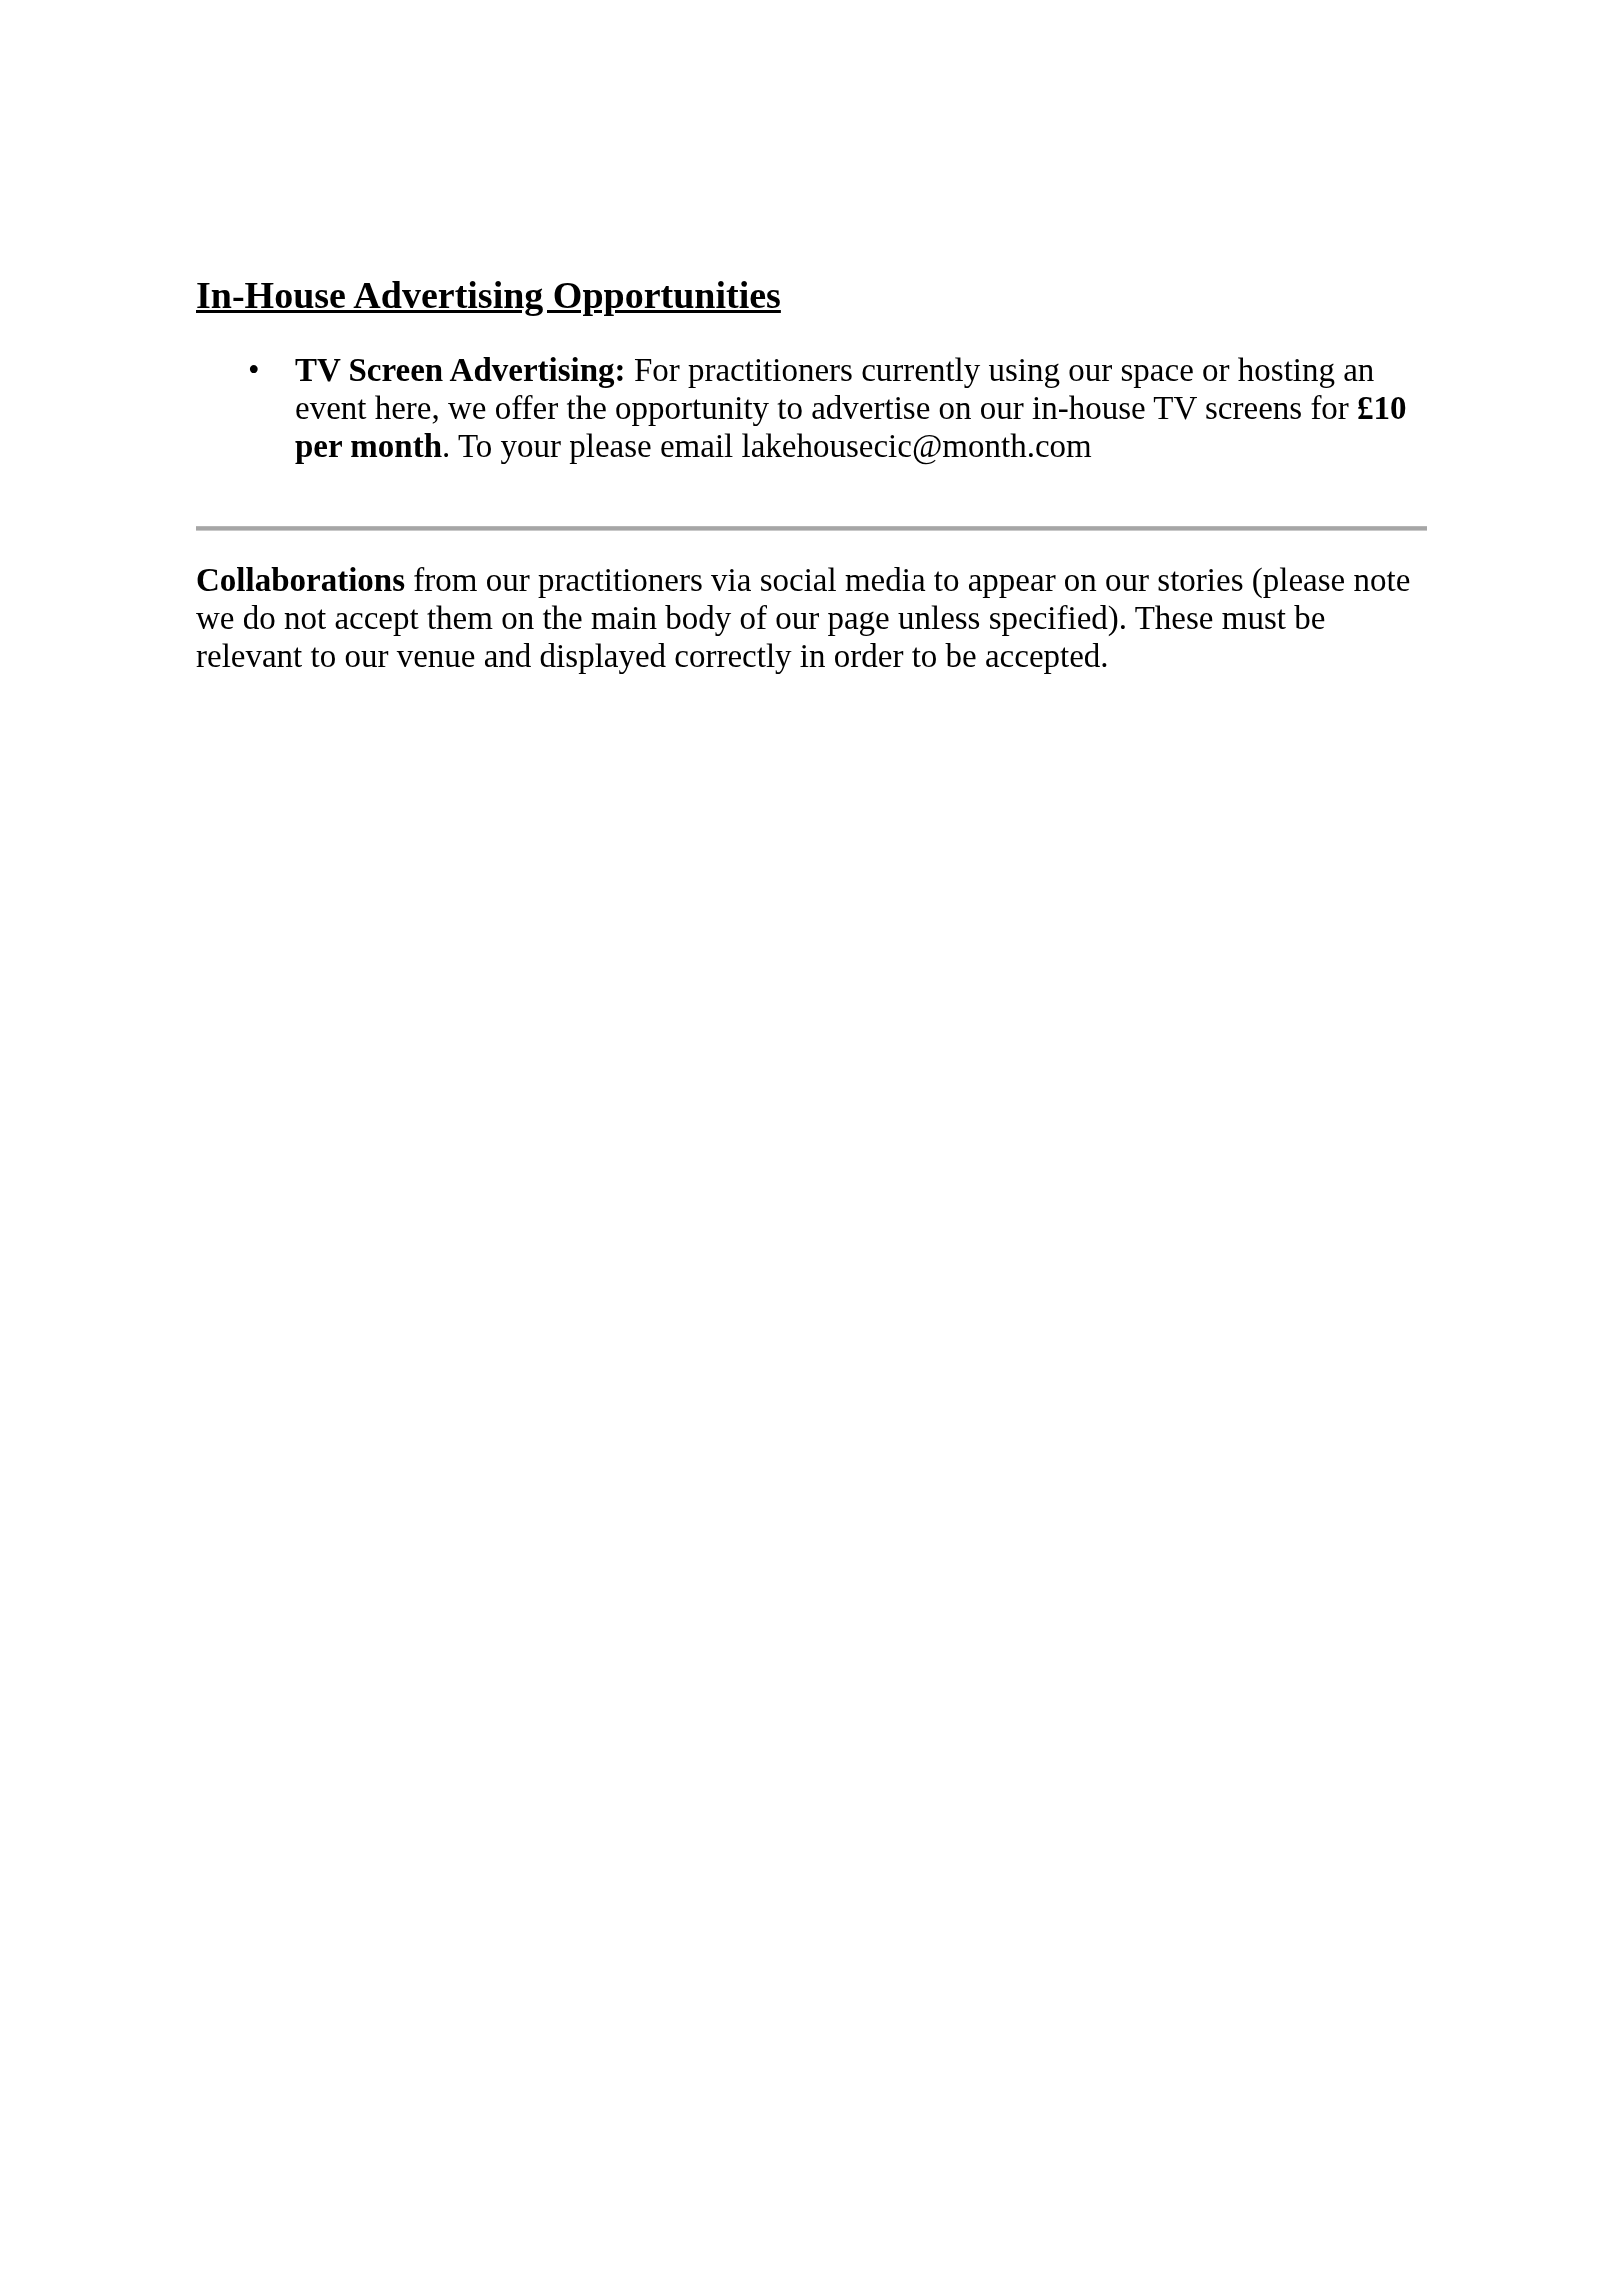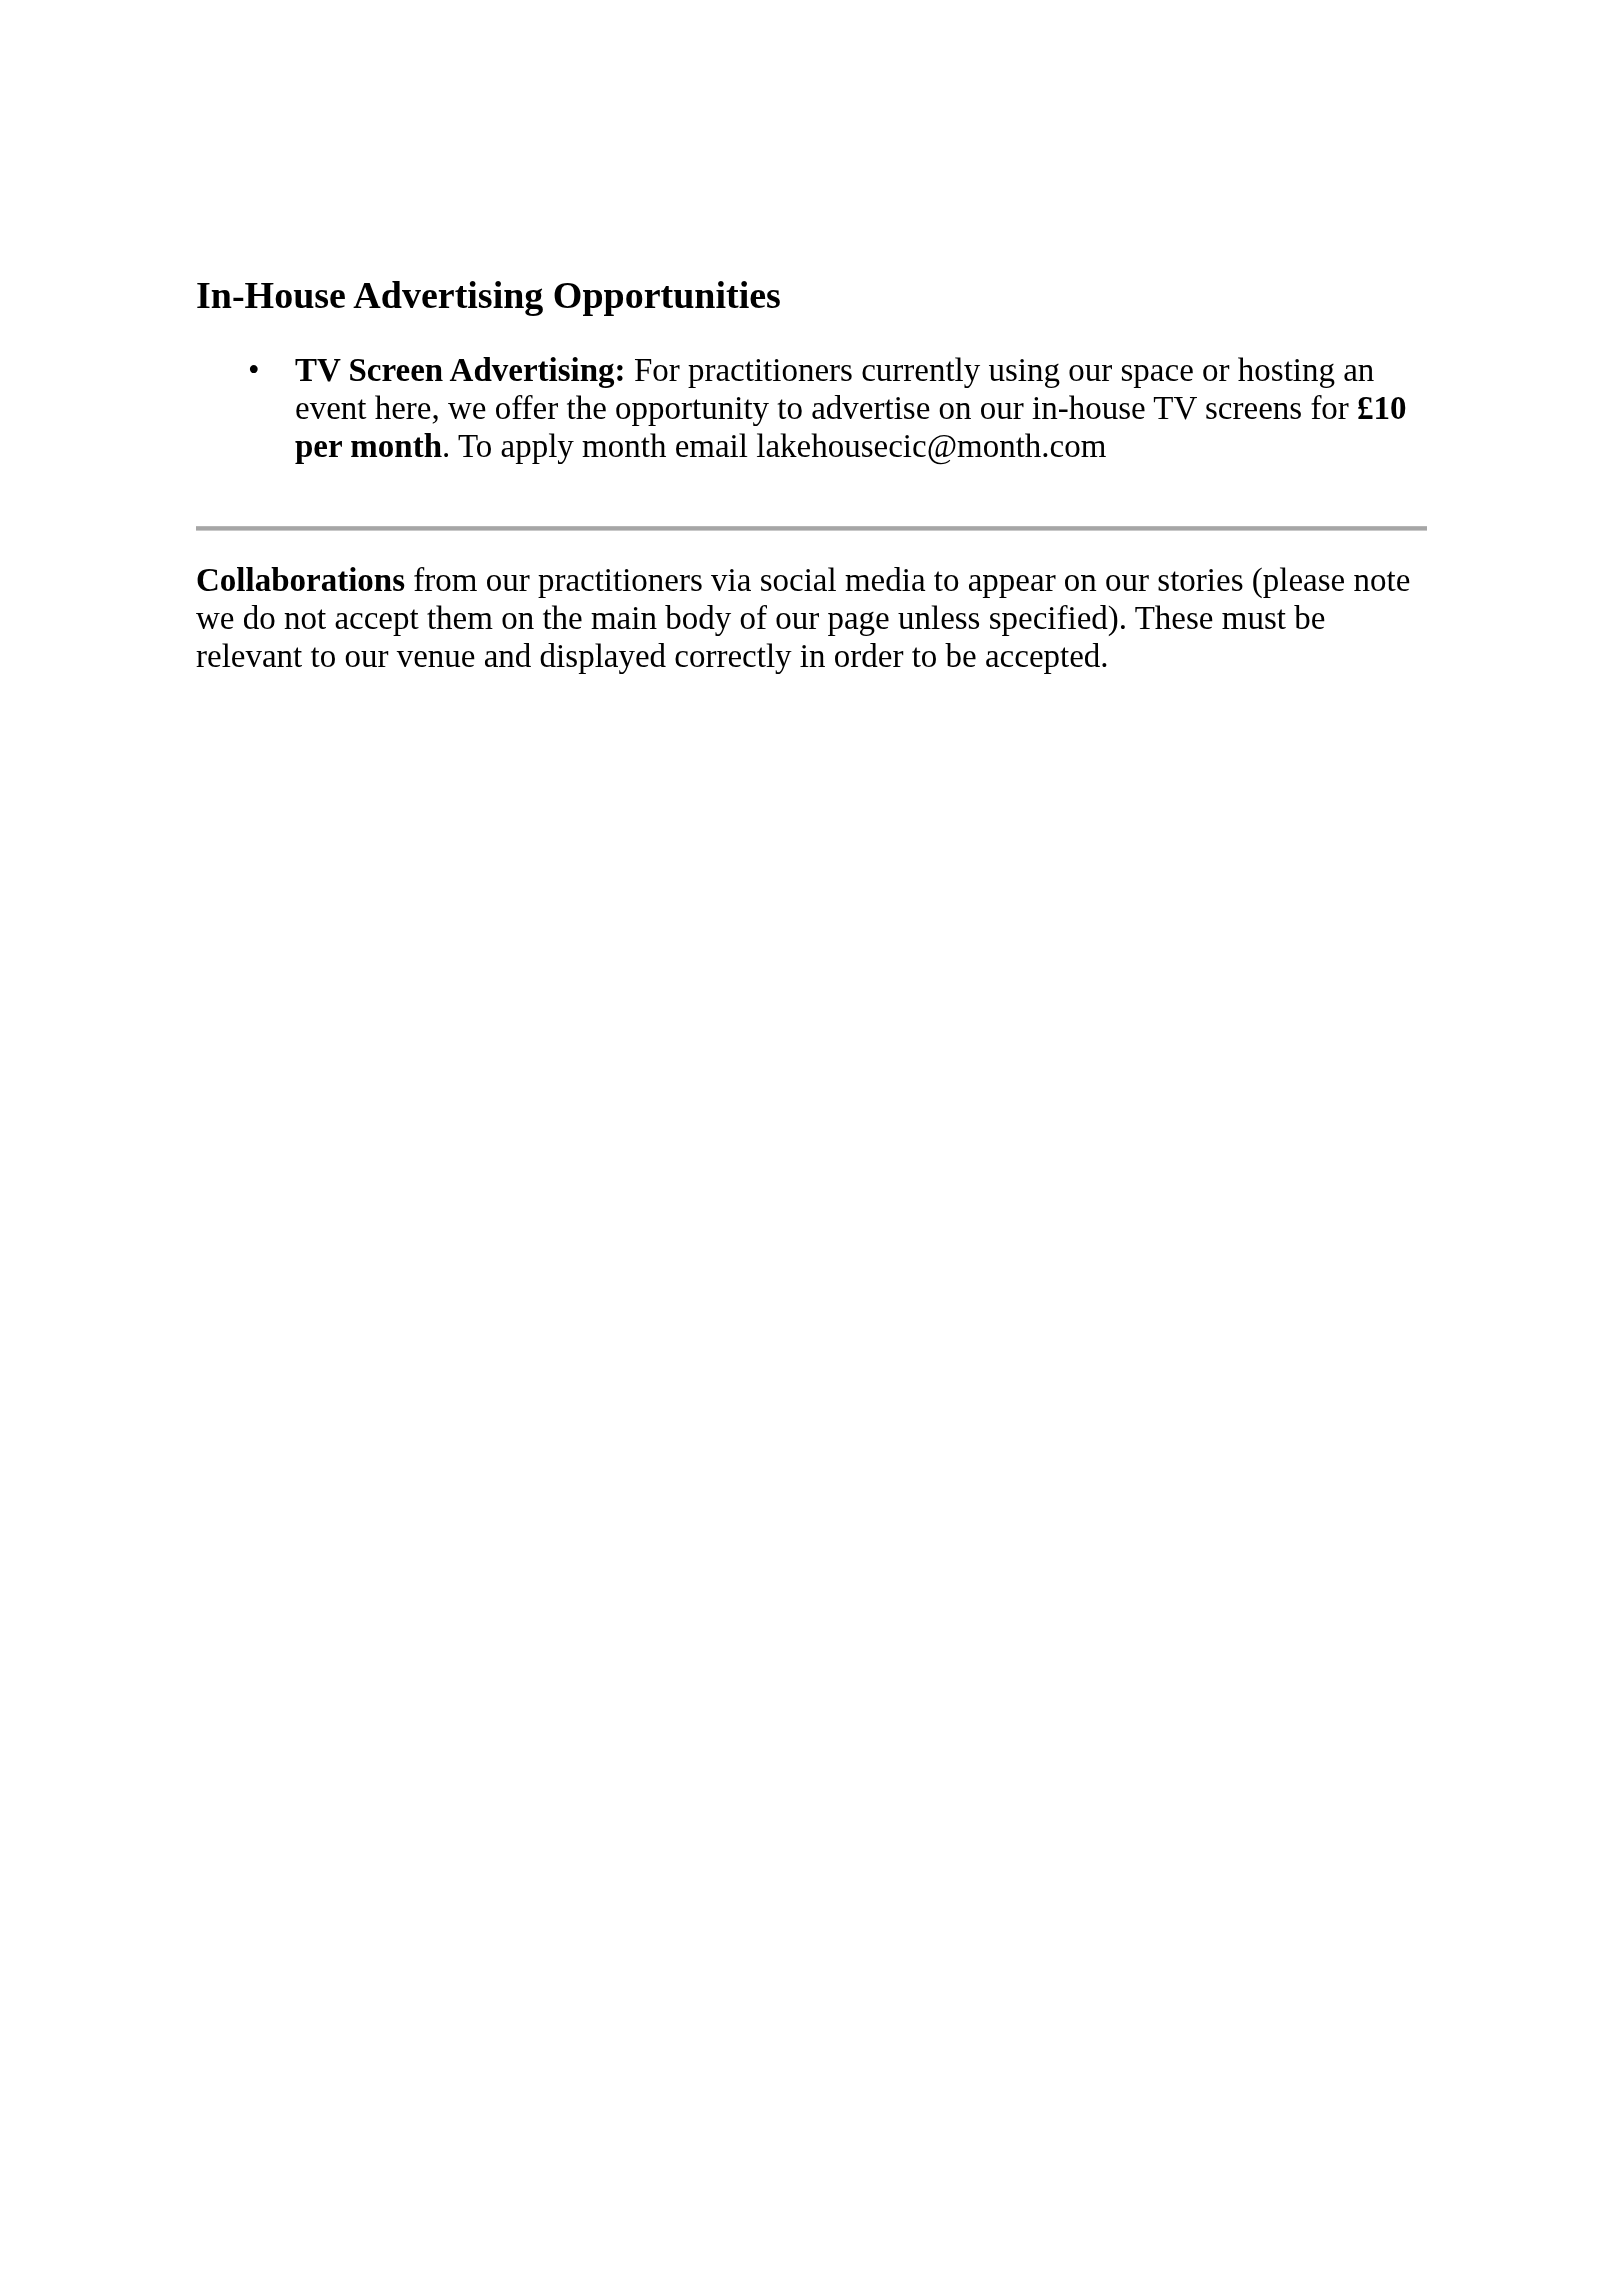--- a/index.html
+++ b/index.html
@@ -23,20 +23,21 @@
     position: absolute;
     left: 196px;
     top: 0;
     width: 1272px;
   }
   .h {
     font-weight: 700;
     font-size: 38px;
     line-height: 43px;
     color: #000000;
+    text-decoration: underline;
   }
   .h-adv { margin-top: 274px; }
   .h-eng { margin-top: 55px; }
   .bullet-item {
     position: relative;
     margin-top: 34px;
     font-size: 33px;
     line-height: 38px;
   }
   .marker {
@@ -73,21 +74,21 @@
 
 <div class="page">
   <div class="content">
 
     <h2 class="h h-adv">In-House Advertising Opportunities</h2>
 
     <div class="bullet-item">
       <span class="marker">•</span>
       <div class="li-text"><span class="b">TV Screen Advertising: </span><span>For practitioners currently using our space or hosting an
 event here, we offer the opportunity to advertise on our in-house TV screens for </span><span class="b">£10
-per month</span><span>. To apply month email </span><span>lakehousecic@month.com</span></div>
+per month</span><span>. To your please email </span><span>lakehousecic@month.com</span></div>
     </div>
 
     <div class="rule"></div>
 
 
     <p class="par"><span class="b">Collaborations</span><span> from our practitioners via social media to appear on our stories (please note
 we do not accept them on the main body of our page unless specified). These must be
 relevant to our venue and displayed correctly in order to be accepted.</span></p>
 
   </div>

